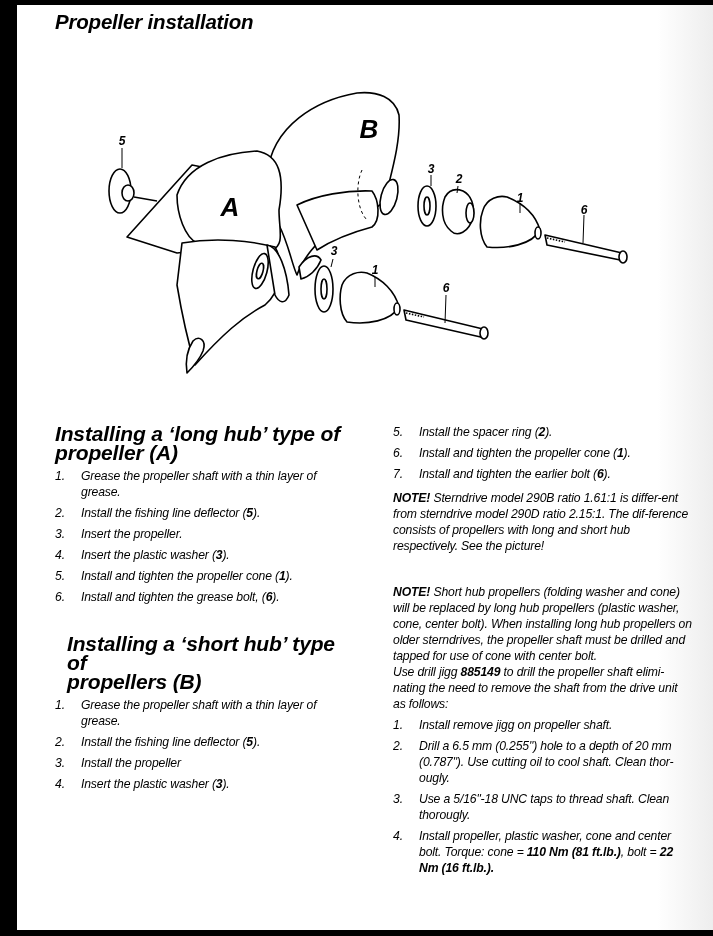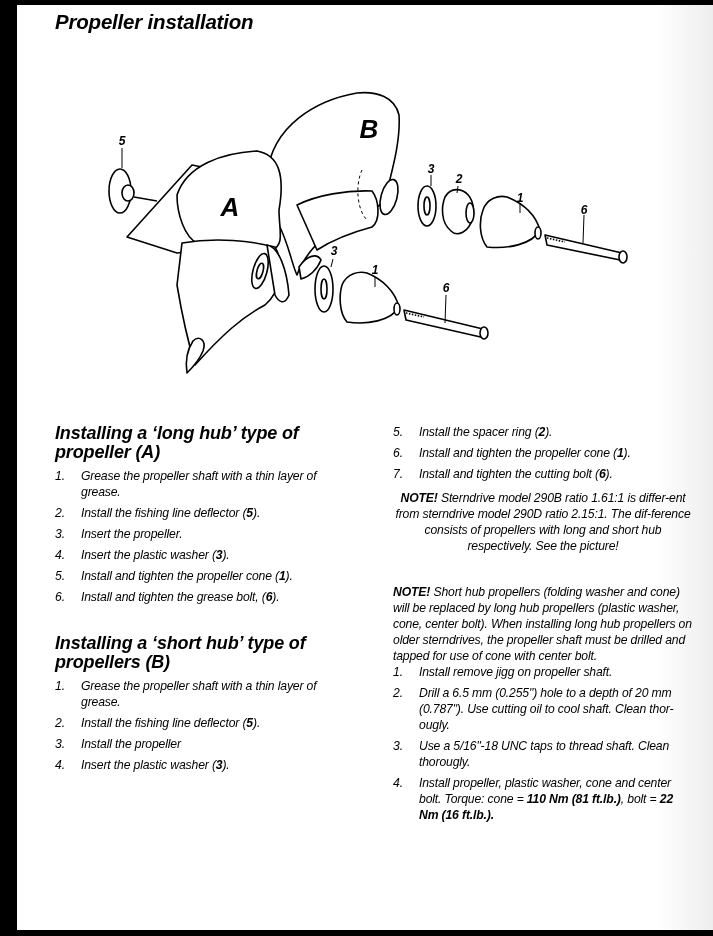--- a/index.html
+++ b/index.html
@@ -6,21 +6,21 @@
   body { width:713px; height:936px; background:#000; position:relative; overflow:hidden;
          font-family:"Liberation Sans", sans-serif; color:#000; }
   .page { position:absolute; left:17px; top:5px; width:700px; height:925px;
           background:linear-gradient(to right, #fff 0, #fff 640px, #ececec 700px);font-style:italic; }
   .title { position:absolute; left:38px; top:5px; font-size:20.5px; font-weight:bold; letter-spacing:-0.2px; }
   .fig { position:absolute; left:0; top:0; width:700px; height:400px; }
   .col { position:absolute; font-size:12.2px; line-height:16px; letter-spacing:-0.15px; }
   .col.left { left:38px; top:419px; width:300px; }
   .col.right { left:376px; top:419px; width:300px; }
   p { margin:0; }
-  h2 { margin:0; font-size:18px; line-height:19px; font-weight:bold; }
+  h2 { margin:0; font-size:21px; line-height:19px; font-weight:bold; }
   ol { list-style:none; margin:0; padding:0; }
   li { position:relative; padding-left:26px; margin:0; }
   .num { position:absolute; left:0; top:0; }
   b { font-weight:bold; }
   .lbl { font-family:"Liberation Sans", sans-serif; font-weight:bold; }
 </style>
 </head>
 <body>
 
 <div class="page">
@@ -103,43 +103,44 @@
     </h2>
     <ol>
       <li style="margin-bottom:5px;"><span class="num">1.</span><span>Grease the propeller shaft with a thin layer of grease.</span></li>
       <li style="margin-bottom:5px;"><span class="num">2.</span><span>Install the fishing line deflector (</span><b>5</b><span>).</span></li>
       <li style="margin-bottom:5px;"><span class="num">3.</span><span>Insert the propeller.</span></li>
       <li style="margin-bottom:5px;"><span class="num">4.</span><span>Insert the plastic washer (</span><b>3</b><span>).</span></li>
       <li style="margin-bottom:5px;"><span class="num">5.</span><span>Install and tighten the propeller cone (</span><b>1</b><span>).</span></li>
       <li><span class="num">6.</span><span>Install and tighten the grease bolt, (</span><b>6</b><span>).</span></li>
     </ol>
 
-    <h2 style="margin-top:29px; margin-bottom:6px;">
+    <h2 style="margin-top:29px; margin-bottom:6px;margin-left:12px;">
       <span>Installing a ‘short hub’ type of</span><br>
       <span>propellers (B)</span>
     </h2>
     <ol>
       <li style="margin-bottom:5px;"><span class="num">1.</span><span>Grease the propeller shaft with a thin layer of grease.</span></li>
       <li style="margin-bottom:5px;"><span class="num">2.</span><span>Install the fishing line deflector (</span><b>5</b><span>).</span></li>
       <li style="margin-bottom:5px;"><span class="num">3.</span><span>Install the propeller</span></li>
       <li><span class="num">4.</span><span>Insert the plastic washer (</span><b>3</b><span>).</span></li>
     </ol>
   </div>
 
   <div class="col right">
     <ol style="margin-bottom:8px;">
       <li style="margin-bottom:5px;"><span class="num">5.</span><span>Install the spacer ring (</span><b>2</b><span>).</span></li>
       <li style="margin-bottom:5px;"><span class="num">6.</span><span>Install and tighten the propeller cone (</span><b>1</b><span>).</span></li>
-      <li><span class="num">7.</span><span>Install and tighten the cutting bolt (</span><b>6</b><span>).</span></li>
+      <li><span class="num">7.</span><span>Install and tighten the earlier bolt (</span><b>6</b><span>).</span></li>
     </ol>
 
-    <p style="margin-bottom:30px;text-align:center;"><b>NOTE!</b><span> Sterndrive model 290B ratio 1.61:1 is differ-ent from sterndrive model 290D ratio 2.15:1. The dif-ference consists of propellers with long and short hub respectively. See the picture!</span></p>
+    <p style="margin-bottom:30px;"><b>NOTE!</b><span> Sterndrive model 290B ratio 1.61:1 is differ-ent from sterndrive model 290D ratio 2.15:1. The dif-ference consists of propellers with long and short hub respectively. See the picture!</span></p>
 
     <p style=""><b>NOTE!</b><span> Short hub propellers (folding washer and cone) will be replaced by long hub propellers (plastic washer, cone, center bolt). When installing long hub propellers on older sterndrives, the propeller shaft must be drilled and tapped for use of cone with center bolt.</span></p>
 
+    <p style="margin-bottom:5px;"><span>Use drill jigg </span><b>885149</b><span> to drill the propeller shaft elimi-nating the need to remove the shaft from the drive unit as follows:</span></p>
 
     <ol>
       <li style="margin-bottom:5px;"><span class="num">1.</span><span>Install remove jigg on propeller shaft.</span></li>
       <li style="margin-bottom:5px;"><span class="num">2.</span><span>Drill a 6.5 mm (0.255") hole to a depth of 20 mm (0.787"). Use cutting oil to cool shaft. Clean thor-ougly.</span></li>
       <li style="margin-bottom:5px;"><span class="num">3.</span><span>Use a 5/16"-18 UNC taps to thread shaft. Clean thorougly.</span></li>
       <li><span class="num">4.</span><span>Install propeller, plastic washer, cone and center bolt. Torque: cone = </span><b>110 Nm (81 ft.lb.)</b><span>, bolt = </span><b>22 Nm (16 ft.lb.).</b></li>
     </ol>
   </div>
 </div>
 

